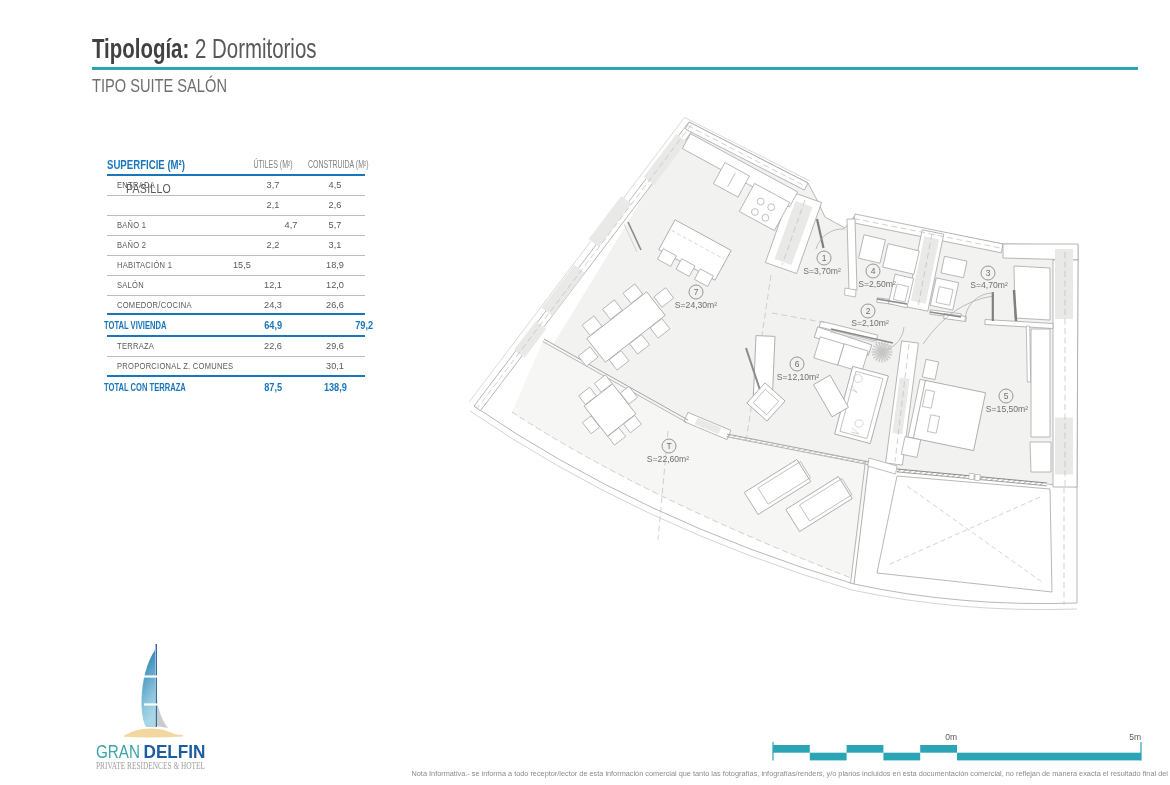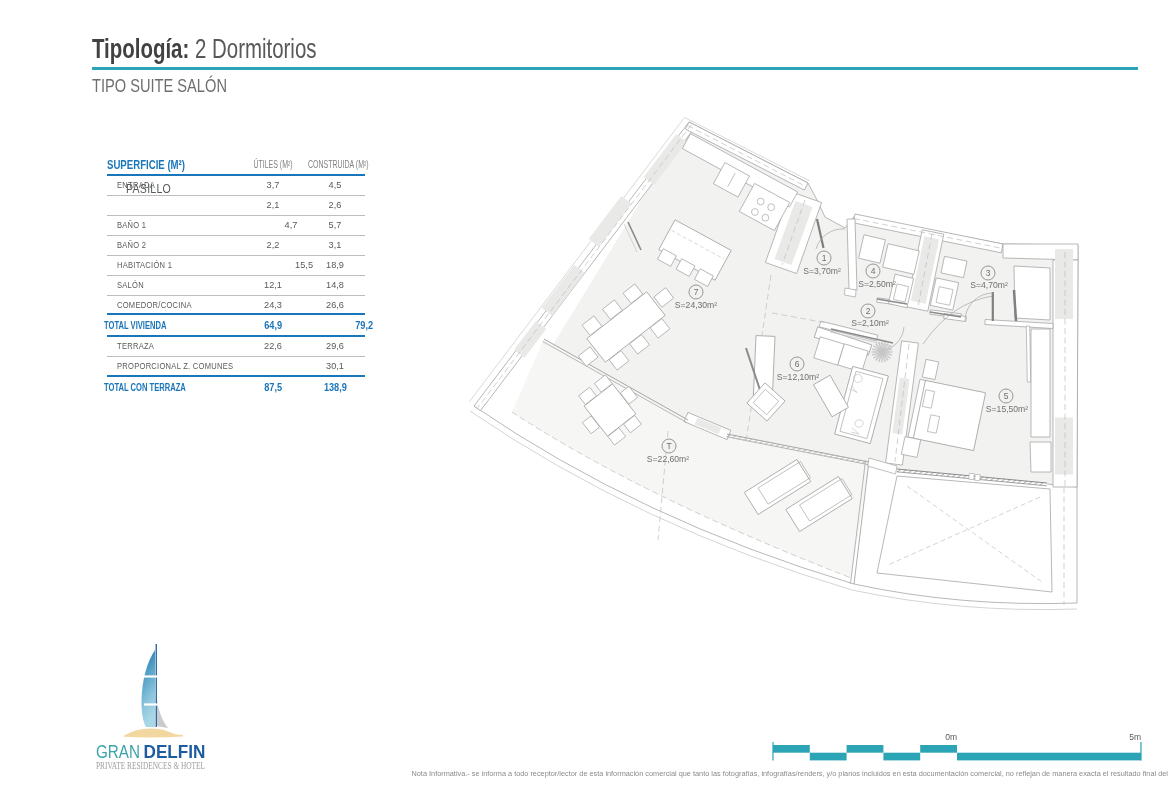--- a/index.html
+++ b/index.html
@@ -44,27 +44,27 @@
   <div class="abs" style="left:251px;top:219px;width:80px;height:12px;line-height:12px;text-align:center;font-size:9.2px;color:#58595b;">4,7</div>
   <div class="abs" style="left:295px;top:219px;width:80px;height:12px;line-height:12px;text-align:center;font-size:9.2px;color:#58595b;">5,7</div>
   <div class="abs" style="left:107px;top:234.9px;width:258px;height:1px;background:#bcbdbf;"></div>
 
   <div class="abs" style="left:117px;top:239px;width:130px;height:12px;line-height:12px;font-size:8.6px;letter-spacing:0.3px;color:#58595b;"><span class="cond" style="transform:scaleX(0.88);">BAÑO 2</span></div>
   <div class="abs" style="left:233px;top:239px;width:80px;height:12px;line-height:12px;text-align:center;font-size:9.2px;color:#58595b;">2,2</div>
   <div class="abs" style="left:295px;top:239px;width:80px;height:12px;line-height:12px;text-align:center;font-size:9.2px;color:#58595b;">3,1</div>
   <div class="abs" style="left:107px;top:254.9px;width:258px;height:1px;background:#bcbdbf;"></div>
 
   <div class="abs" style="left:117px;top:259px;width:140px;height:12px;line-height:12px;font-size:8.6px;letter-spacing:0.3px;color:#58595b;"><span class="cond" style="transform:scaleX(0.88);">HABITACIÓN 1</span></div>
-  <div class="abs" style="left:233px;top:259px;width:80px;height:12px;line-height:12px;text-align:right;font-size:9.2px;color:#58595b;">15,5</div>
+  <div class="abs" style="left:233px;top:259px;width:80px;height:12px;line-height:12px;text-align:left;font-size:9.2px;color:#58595b;">15,5</div>
   <div class="abs" style="left:295px;top:259px;width:80px;height:12px;line-height:12px;text-align:center;font-size:9.2px;color:#58595b;">18,9</div>
   <div class="abs" style="left:107px;top:274.8px;width:258px;height:1px;background:#bcbdbf;"></div>
 
   <div class="abs" style="left:117px;top:279px;width:130px;height:12px;line-height:12px;font-size:8.6px;letter-spacing:0.3px;color:#58595b;"><span class="cond" style="transform:scaleX(0.88);">SALÓN</span></div>
   <div class="abs" style="left:233px;top:279px;width:80px;height:12px;line-height:12px;text-align:center;font-size:9.2px;color:#58595b;">12,1</div>
-  <div class="abs" style="left:295px;top:279px;width:80px;height:12px;line-height:12px;text-align:center;font-size:9.2px;color:#58595b;">14,8</div>
+  <div class="abs" style="left:295px;top:279px;width:80px;height:12px;line-height:12px;text-align:center;font-size:9.2px;color:#58595b;">12,0</div>
   <div class="abs" style="left:107px;top:294.6px;width:258px;height:1px;background:#bcbdbf;"></div>
 
   <div class="abs" style="left:117px;top:298.5px;width:160px;height:12px;line-height:12px;font-size:8.6px;letter-spacing:0.3px;color:#58595b;"><span class="cond" style="transform:scaleX(0.88);">COMEDOR/COCINA</span></div>
   <div class="abs" style="left:233px;top:298.5px;width:80px;height:12px;line-height:12px;text-align:center;font-size:9.2px;color:#58595b;">24,3</div>
   <div class="abs" style="left:295px;top:298.5px;width:80px;height:12px;line-height:12px;text-align:center;font-size:9.2px;color:#58595b;">26,6</div>
   <div class="abs" style="left:107px;top:313px;width:258px;height:2px;background:#1a76ba;"></div>
 
   <div class="abs" style="left:104px;top:318.5px;width:170px;height:13px;line-height:13px;font-size:11.5px;font-weight:bold;color:#1a76ba;"><span class="cond" style="transform:scaleX(0.66);">TOTAL VIVIENDA</span></div>
   <div class="abs" style="left:233px;top:318.5px;width:80px;height:13px;line-height:13px;text-align:center;font-size:11.5px;font-weight:bold;color:#1a76ba;"><span class="condc" style="transform:scaleX(0.80);">64,9</span></div>
   <div class="abs" style="left:295px;top:318.5px;width:80px;height:13px;line-height:13px;text-align:right;font-size:11.5px;font-weight:bold;color:#1a76ba;"><span class="condc" style="transform:scaleX(0.80);">79,2</span></div>

